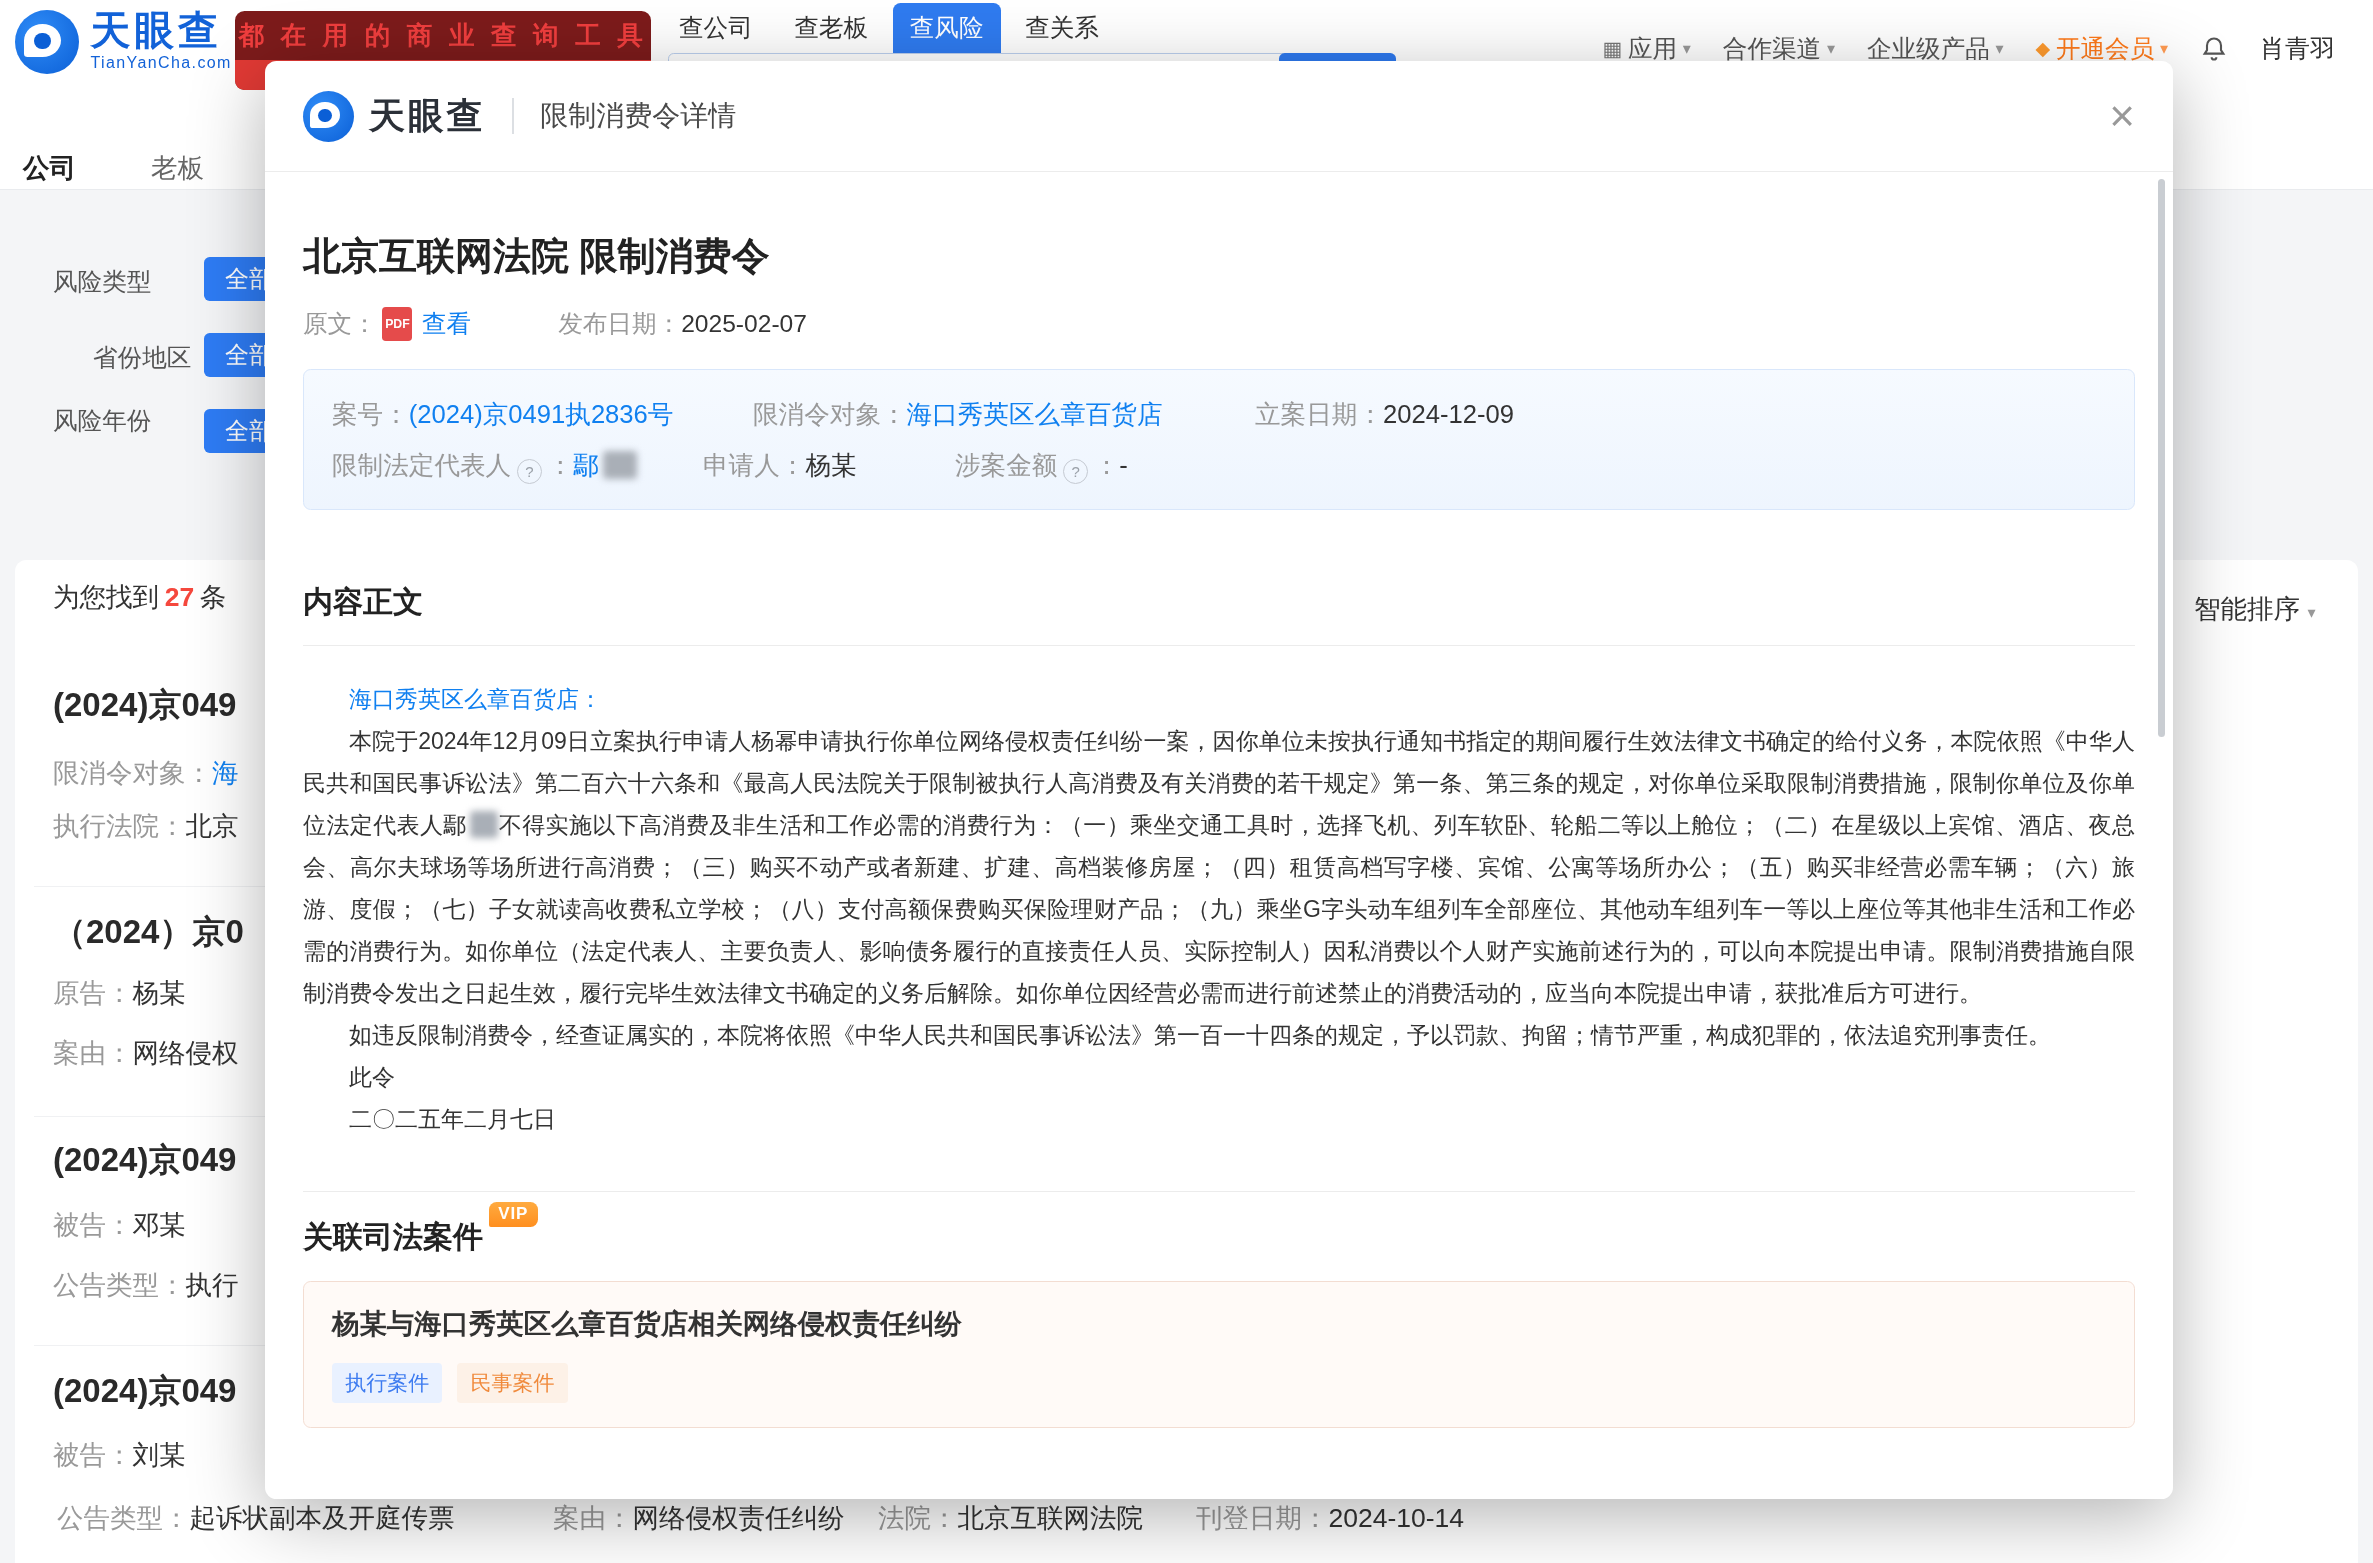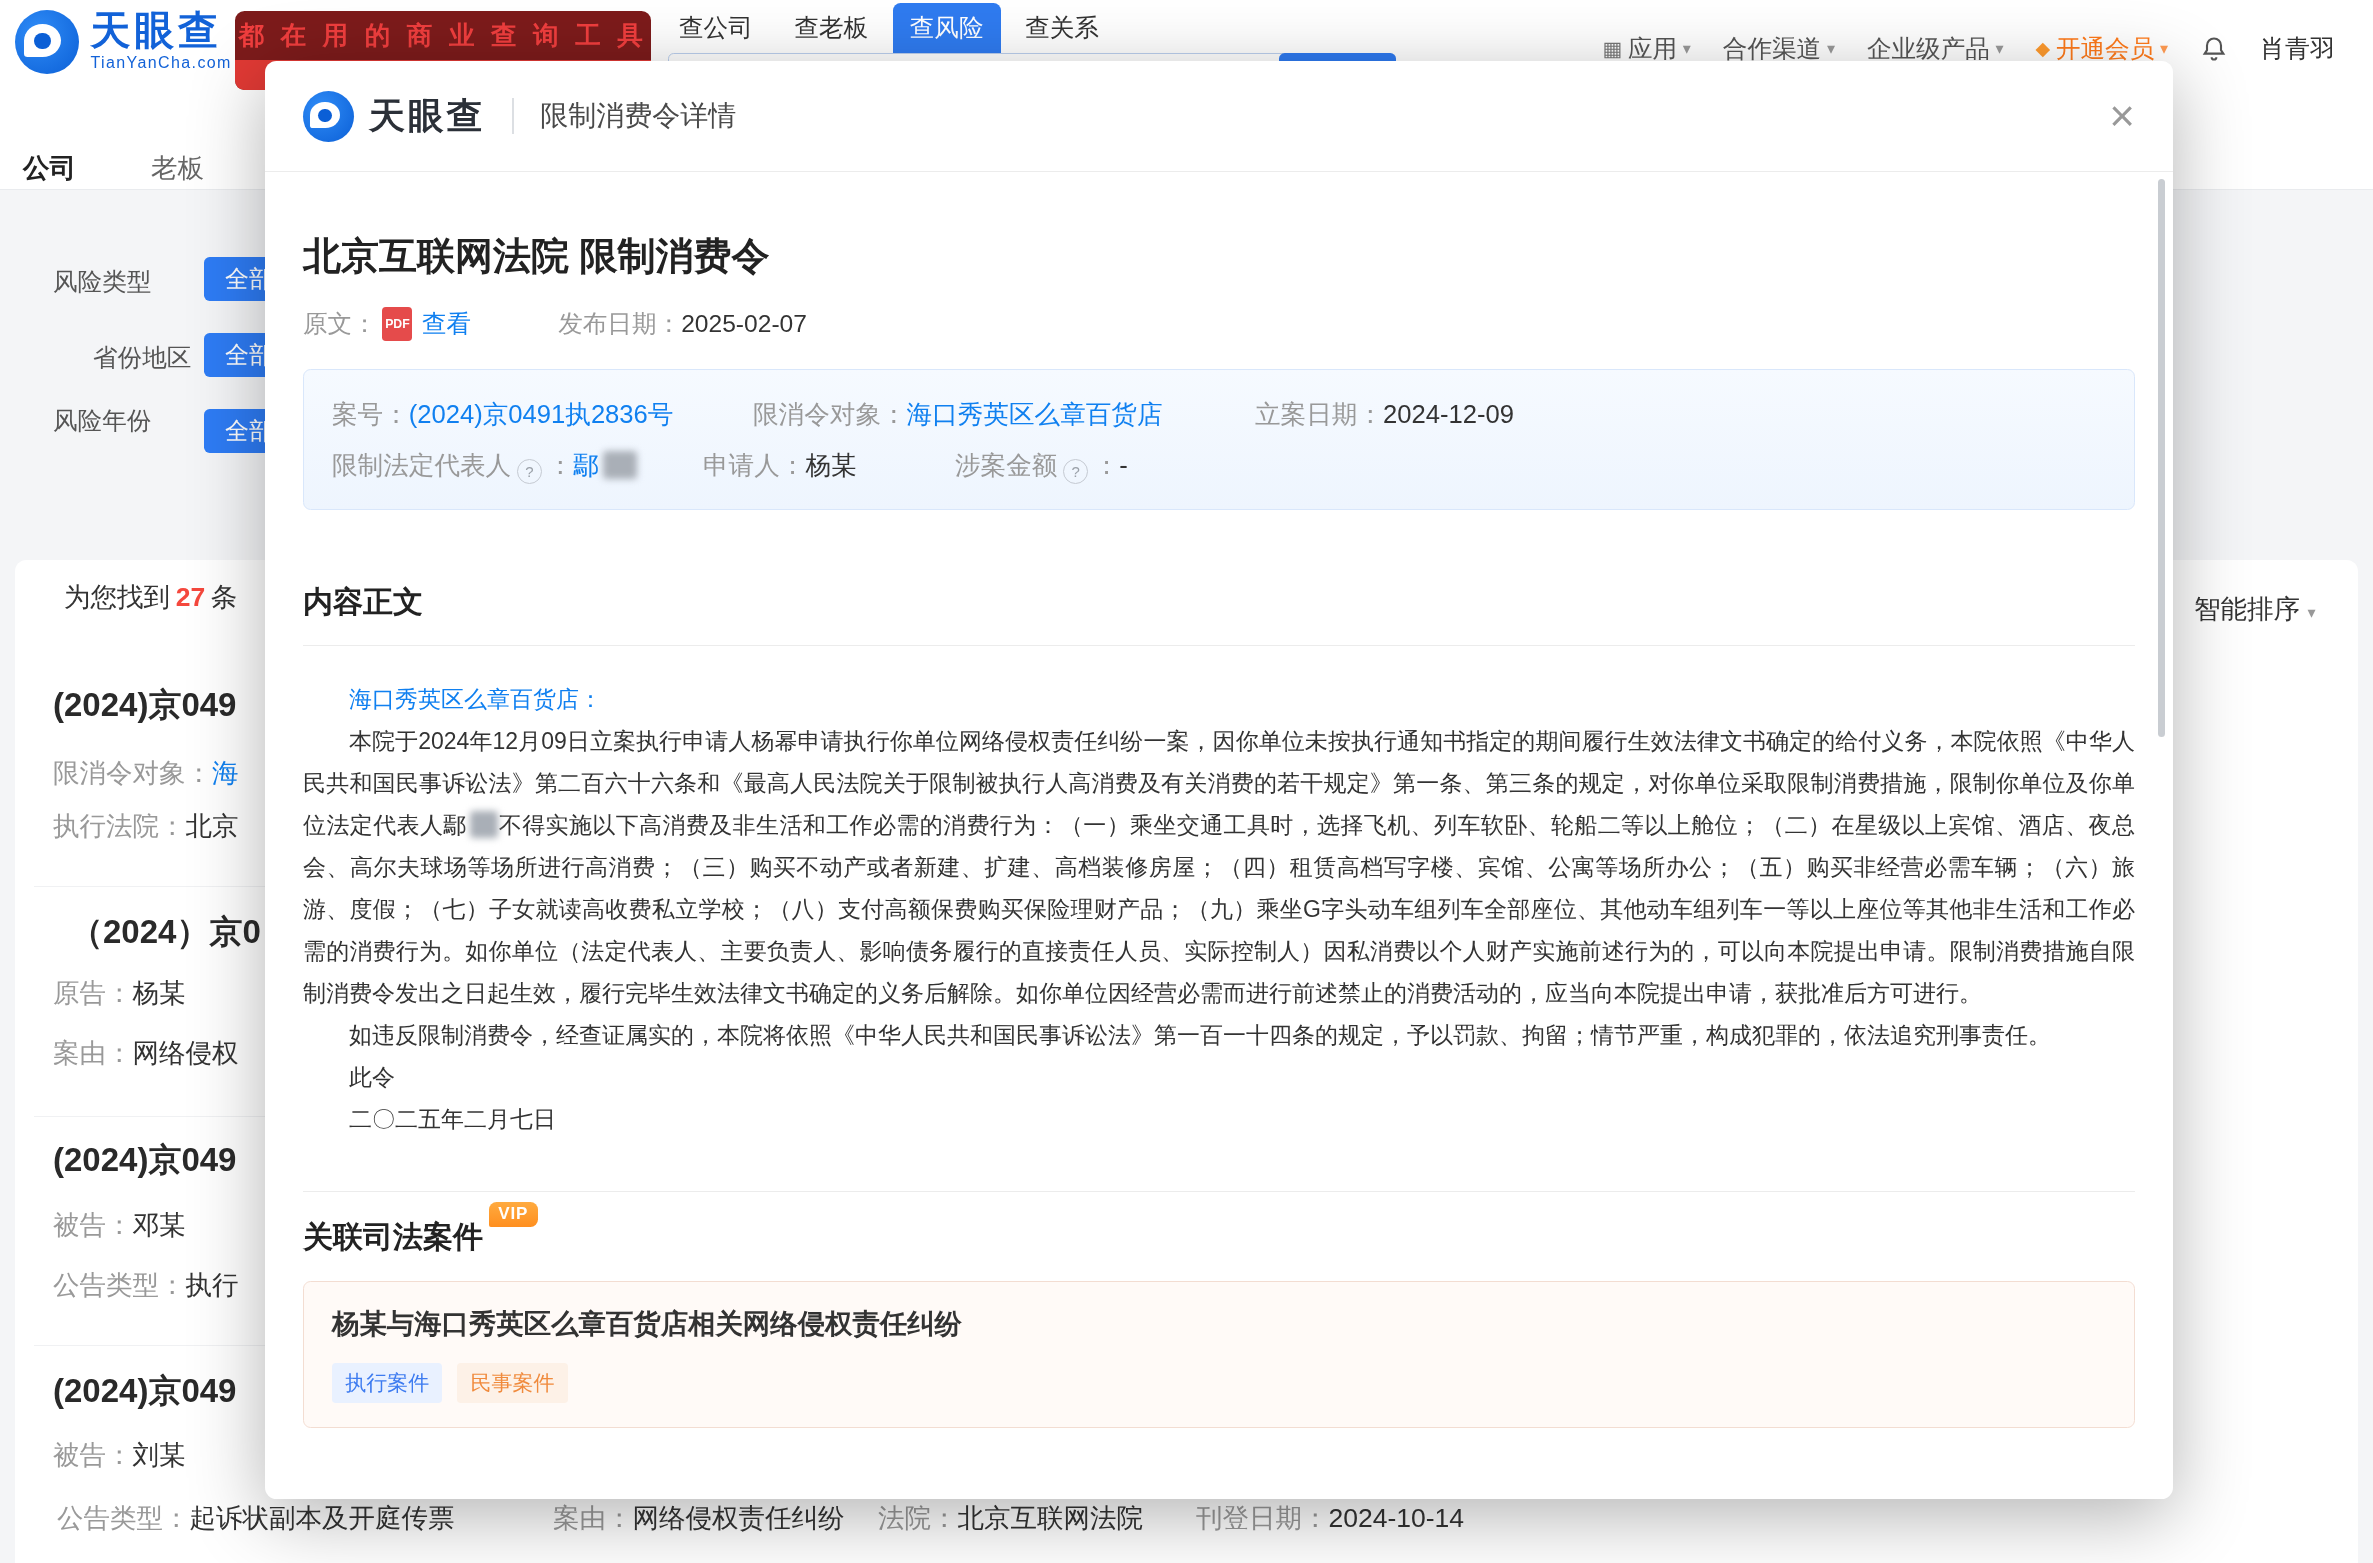--- a/index.html
+++ b/index.html
@@ -153,37 +153,37 @@
 
 <div class="filter-label" style="left:53px;top:265px;">风险类型</div>
 <div class="filter-chip" style="top:257px;">全部</div>
 <div class="filter-label" style="left:53px;top:341px;margin-left:40px;">省份地区</div>
 <div class="filter-chip" style="top:333px;">全部</div>
 <div class="filter-label" style="left:53px;top:404px;">风险年份</div>
 <div class="filter-chip" style="top:409px;">全部</div>
 
 <div class="results-panel"></div>
 
-<div class="bg-line" style="left:64px;top:579px;">
+<div class="bg-line" style="left:53px;top:579px;">
   <span>为您找到</span><span class="count-num">27</span><span>条</span>
 </div>
 <div class="bg-line sort-line" style="left:2194px;top:591px;">
   <span>智能排序</span> <span class="caret">▾</span>
 </div>
 
 <div class="bg-line bg-title" style="left:53px;top:683px;">(2024)京049</div>
 <div class="bg-line" style="left:53px;top:755px;">
   <span class="lbl">限消令对象：</span><span class="blue">海</span>
 </div>
 <div class="bg-line" style="left:53px;top:808px;">
   <span class="lbl">执行法院：</span><span>北京</span>
 </div>
 <div class="item-divider" style="top:886px;"></div>
 
-<div class="bg-line bg-title" style="left:70px;top:910px;">（2024）京0</div>
+<div class="bg-line bg-title" style="left:53px;top:910px;">（2024）京0</div>
 <div class="bg-line" style="left:53px;top:975px;">
   <span class="lbl">原告：</span><span>杨某</span>
 </div>
 <div class="bg-line" style="left:53px;top:1035px;">
   <span class="lbl">案由：</span><span>网络侵权</span>
 </div>
 <div class="item-divider" style="top:1116px;"></div>
 
 <div class="bg-line bg-title" style="left:53px;top:1138px;">(2024)京049</div>
 <div class="bg-line" style="left:53px;top:1207px;">

